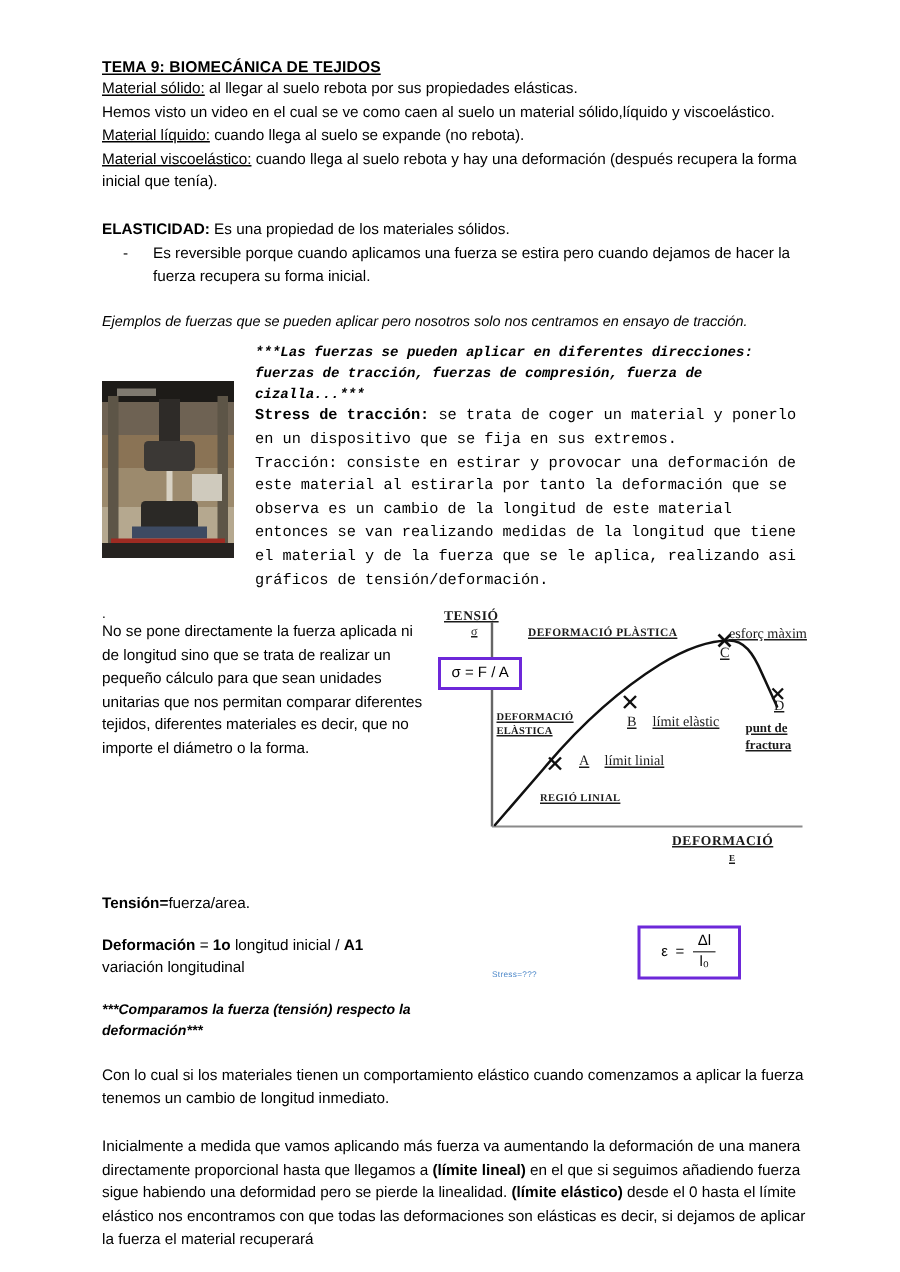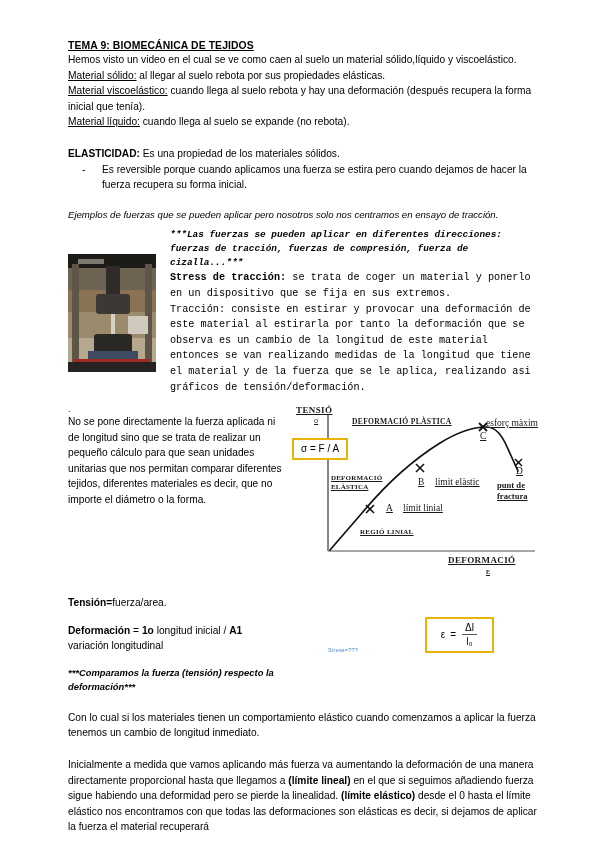--- a/index.html
+++ b/index.html
@@ -77,21 +77,21 @@
   .fig-caption { flex: 1; padding-left: 14px; font-size: 10.2px; line-height: 15.6px; }
 
   
   .split { display: flex; align-items: flex-start; }
   .split-left { width: 214px; flex: 0 0 214px; font-size: 10.2px; line-height: 15.6px; }
   .split-right { flex: 1; padding-left: 8px; }
 
   
   .fbox {
     display: inline-block;
-    border: 2px solid #eab308;
+    border: 2px solid #6d28d9;
     background: #fff;
     padding: 2px 7px;
     font-size: 10px;
     line-height: 14px;
     white-space: nowrap;
   }
   .fbox-frac { display: inline-flex; align-items: center; gap: 5px; padding: 3px 14px 4px; }
   .frac { display: inline-flex; flex-direction: column; align-items: center; line-height: 11px; }
   .frac .num { padding: 0 4px 1px; }
   .frac .den { border-top: 1px solid #555; padding: 1px 4px 0; }
@@ -118,30 +118,30 @@
   .eps-box-wrap { text-align: right; padding-right: 44px; margin-top: 6px; }
 </style>
 </head>
 <body>
 
 <div class="page">
 
   <div class="title">TEMA 9: BIOMECÁNICA DE TEJIDOS</div>
 
   <div class="t">
+    <span class="u">Material sólido:</span><span> al llegar al suelo rebota por sus propiedades elásticas.</span>
+  </div>
+  <div class="t">
     <span>Hemos visto un video en el cual se ve como caen al suelo un material sólido,líquido y viscoelástico.</span>
   </div>
   <div class="t">
-    <span class="u">Material sólido:</span><span> al llegar al suelo rebota por sus propiedades elásticas.</span>
+    <span class="u">Material líquido:</span><span> cuando llega al suelo se expande (no rebota).</span>
   </div>
   <div class="t">
     <span class="u">Material viscoelástico:</span><span> cuando llega al suelo rebota y hay una deformación (después recupera la forma inicial que tenía).</span>
-  </div>
-  <div class="t">
-    <span class="u">Material líquido:</span><span> cuando llega al suelo se expande (no rebota).</span>
   </div>
 
   <div class="gap16"></div>
 
   <div class="t">
     <span class="b">ELASTICIDAD:</span><span> Es una propiedad de los materiales sólidos.</span>
   </div>
   <div class="bullet-row">
     <span class="bullet-dash">-</span>
     <span class="bullet-text">Es reversible porque cuando aplicamos una fuerza se estira pero cuando dejamos de hacer la fuerza recupera su forma inicial.</span>

